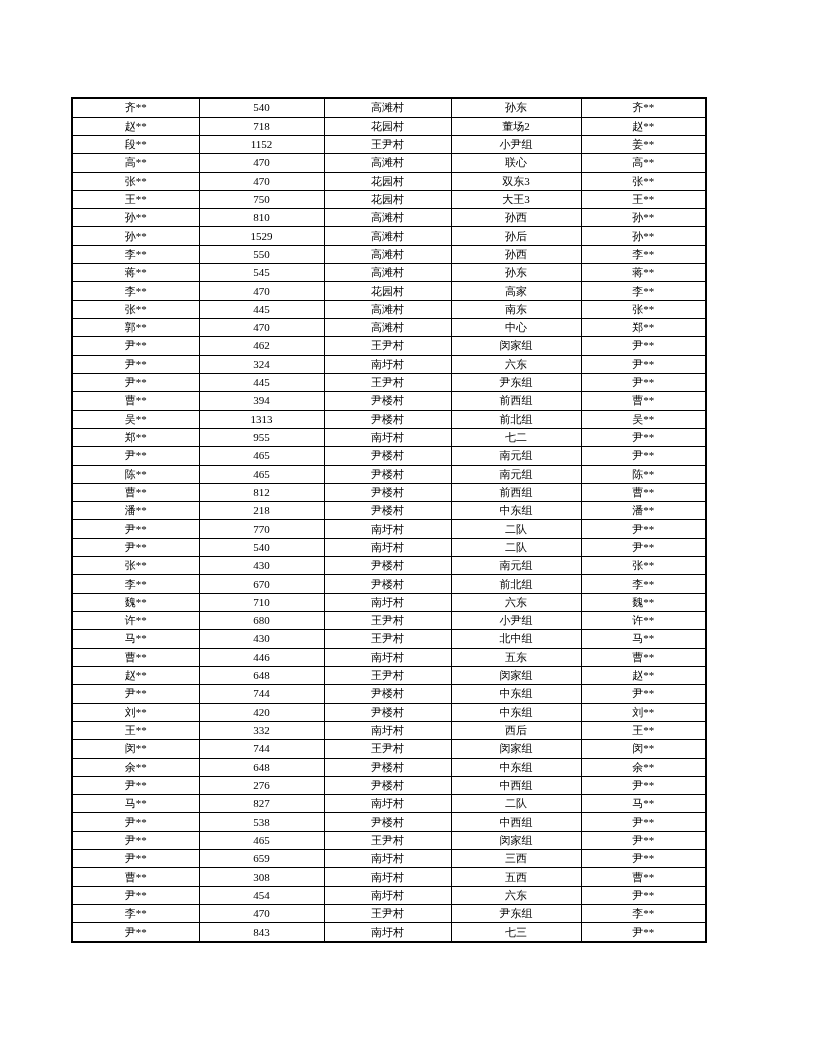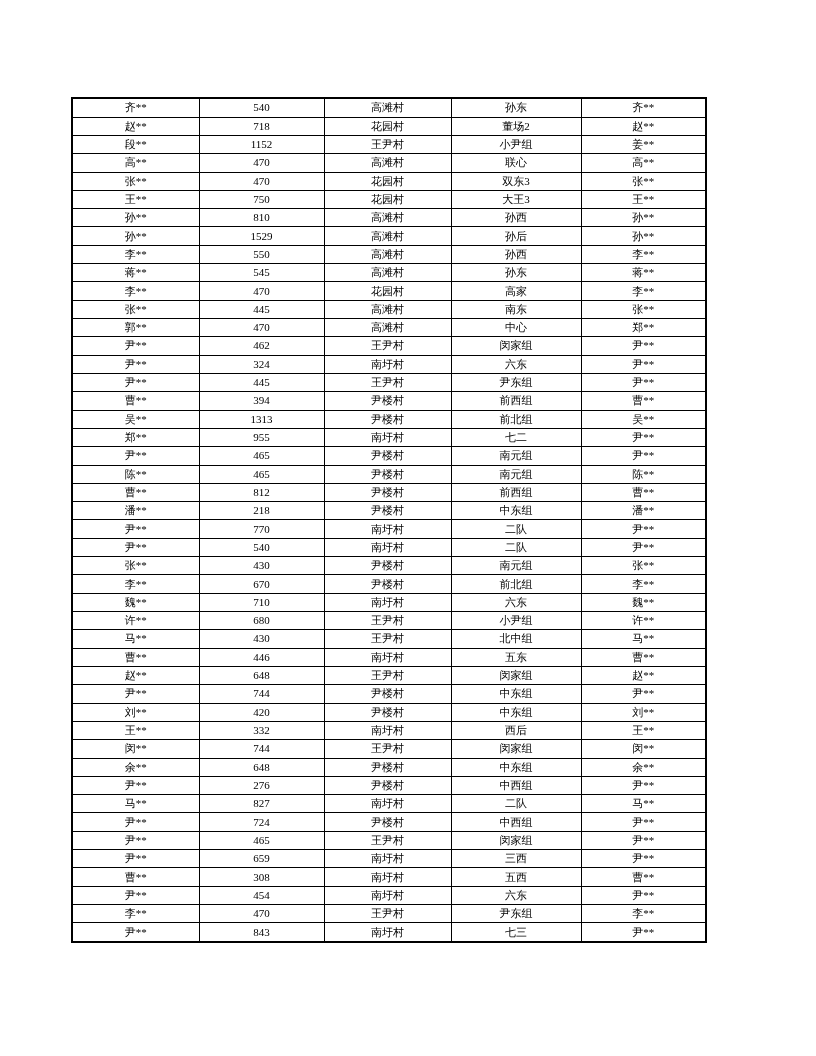--- a/index.html
+++ b/index.html
@@ -323,21 +323,21 @@
         </tr>
         <tr>
           <td>马**</td>
           <td>827</td>
           <td>南圩村</td>
           <td>二队</td>
           <td>马**</td>
         </tr>
         <tr>
           <td>尹**</td>
-          <td>724</td>
+          <td>538</td>
           <td>尹楼村</td>
           <td>中西组</td>
           <td>尹**</td>
         </tr>
         <tr>
           <td>尹**</td>
           <td>465</td>
           <td>王尹村</td>
           <td>闵家组</td>
           <td>尹**</td>

